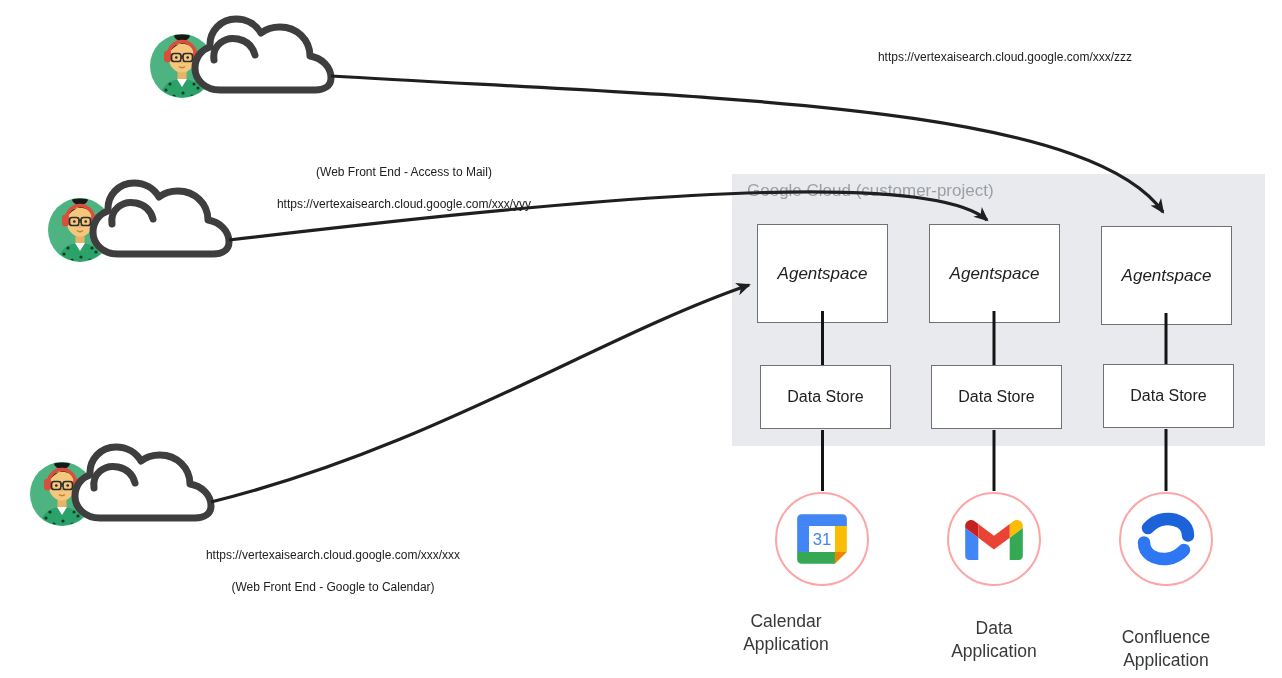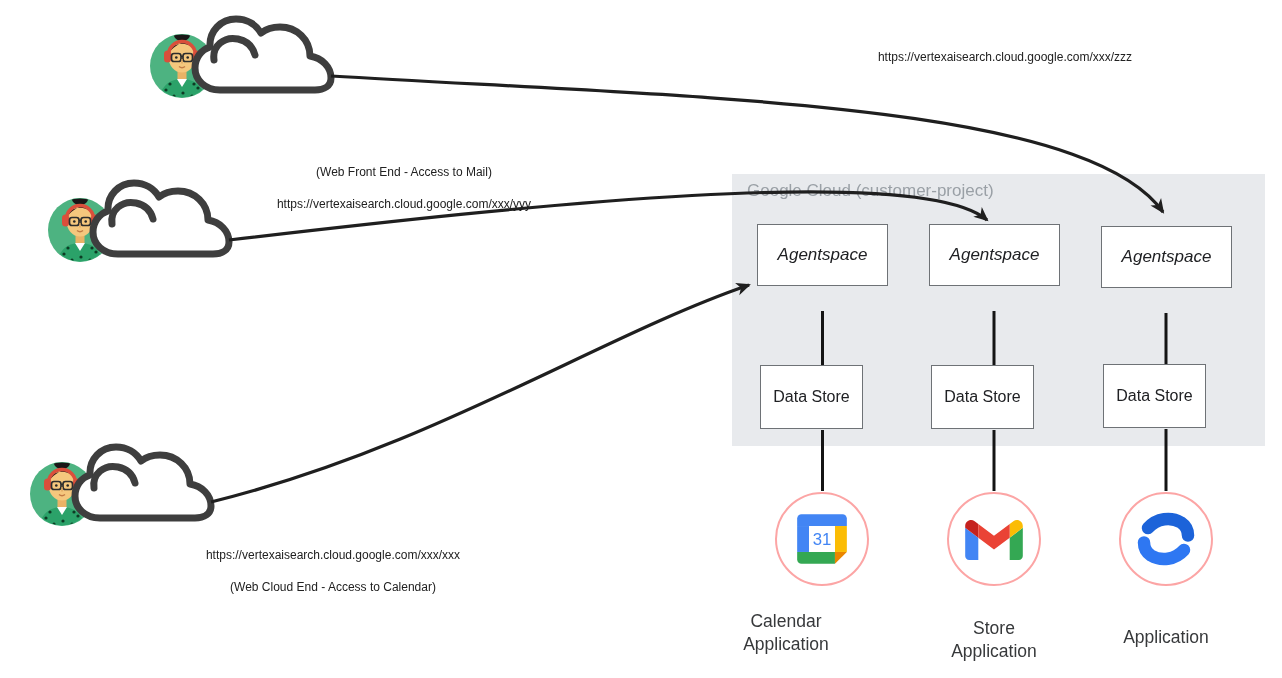--- a/index.html
+++ b/index.html
@@ -13,22 +13,22 @@
     background:#e8eaed;z-index:1;
   }
   .panel-title{
     position:absolute;left:747px;top:181px;font-size:17px;color:#9aa0a6;z-index:2;white-space:nowrap;
   }
   .node{
     position:absolute;background:#ffffff;border:1.6px solid #6e7276;z-index:3;
     display:flex;align-items:center;justify-content:center;box-sizing:border-box;
     color:#202124;
   }
-  .agentspace{width:131px;height:62px;font-style:italic;font-size:17px;}
-  .datastore{width:103px;height:64px;font-size:16px;}
+  .agentspace{width:131px;height:99px;font-style:italic;font-size:17px;}
+  .datastore{width:131px;height:64px;font-size:16px;}
   .app-circle{
     position:absolute;width:94px;height:94px;border-radius:50%;
     background:#fff;border:2px solid #fca5a5;z-index:3;box-sizing:border-box;
     display:flex;align-items:center;justify-content:center;
   }
   .app-label{
     position:absolute;width:170px;text-align:center;font-size:17.5px;line-height:23px;
     color:#37393b;z-index:3;
   }
   .url-block{
@@ -90,37 +90,38 @@
       <path d="M 24 31 C 33 21 47 19.5 57 25.5 C 61.5 28.5 64 33 64 38.5" fill="none" stroke="#1c63d9" stroke-width="12.5" stroke-linecap="round"></path>
       <path d="M 60 53 C 51 63 37 64.5 27 58.5 C 22.5 55.5 20 51 20 45.5" fill="none" stroke="#2e77f2" stroke-width="12.5" stroke-linecap="round"></path>
     </svg>
   </div>
 
   <div class="app-label" style="left:701px;top:610px;">
     <span style="display:block">Calendar</span>
     <span style="display:block">Application</span>
   </div>
   <div class="app-label" style="left:909px;top:617px;">
-    <span style="display:block">Store</span>
+    <span style="display:block">Data</span>
     <span style="display:block">Application</span>
   </div>
   <div class="app-label" style="left:1081px;top:626px;">
+    <span style="display:block">Confluence</span>
     <span style="display:block">Application</span>
   </div>
 
   <div class="url-block" style="left:755px;top:41px;">
     <span>https://vertexaisearch.cloud.google.com/xxx/zzz</span>
   </div>
   <div class="url-block" style="left:154px;top:156px;">
     <span>(Web Front End - Access to Mail)</span>
     <span>https://vertexaisearch.cloud.google.com/xxx/yyy</span>
   </div>
   <div class="url-block" style="left:83px;top:539px;">
     <span>https://vertexaisearch.cloud.google.com/xxx/xxx</span>
-    <span>(Web Cloud End - Access to Calendar)</span>
+    <span>(Web Front End - Google to Calendar)</span>
   </div>
 
   <svg class="layer" viewBox="0 0 1282 678">
     <defs>
       <marker id="arrh" markerUnits="userSpaceOnUse" markerWidth="18" markerHeight="16" refX="14" refY="8" orient="auto">
         <path d="M1.5,1.5 L16,8 L1.5,14.5 L5.5,8 Z" fill="#1f1f1f"></path>
       </marker>
       <clipPath id="avclip">
           <circle cx="32" cy="58" r="31.5"></circle>
         </clipPath>

